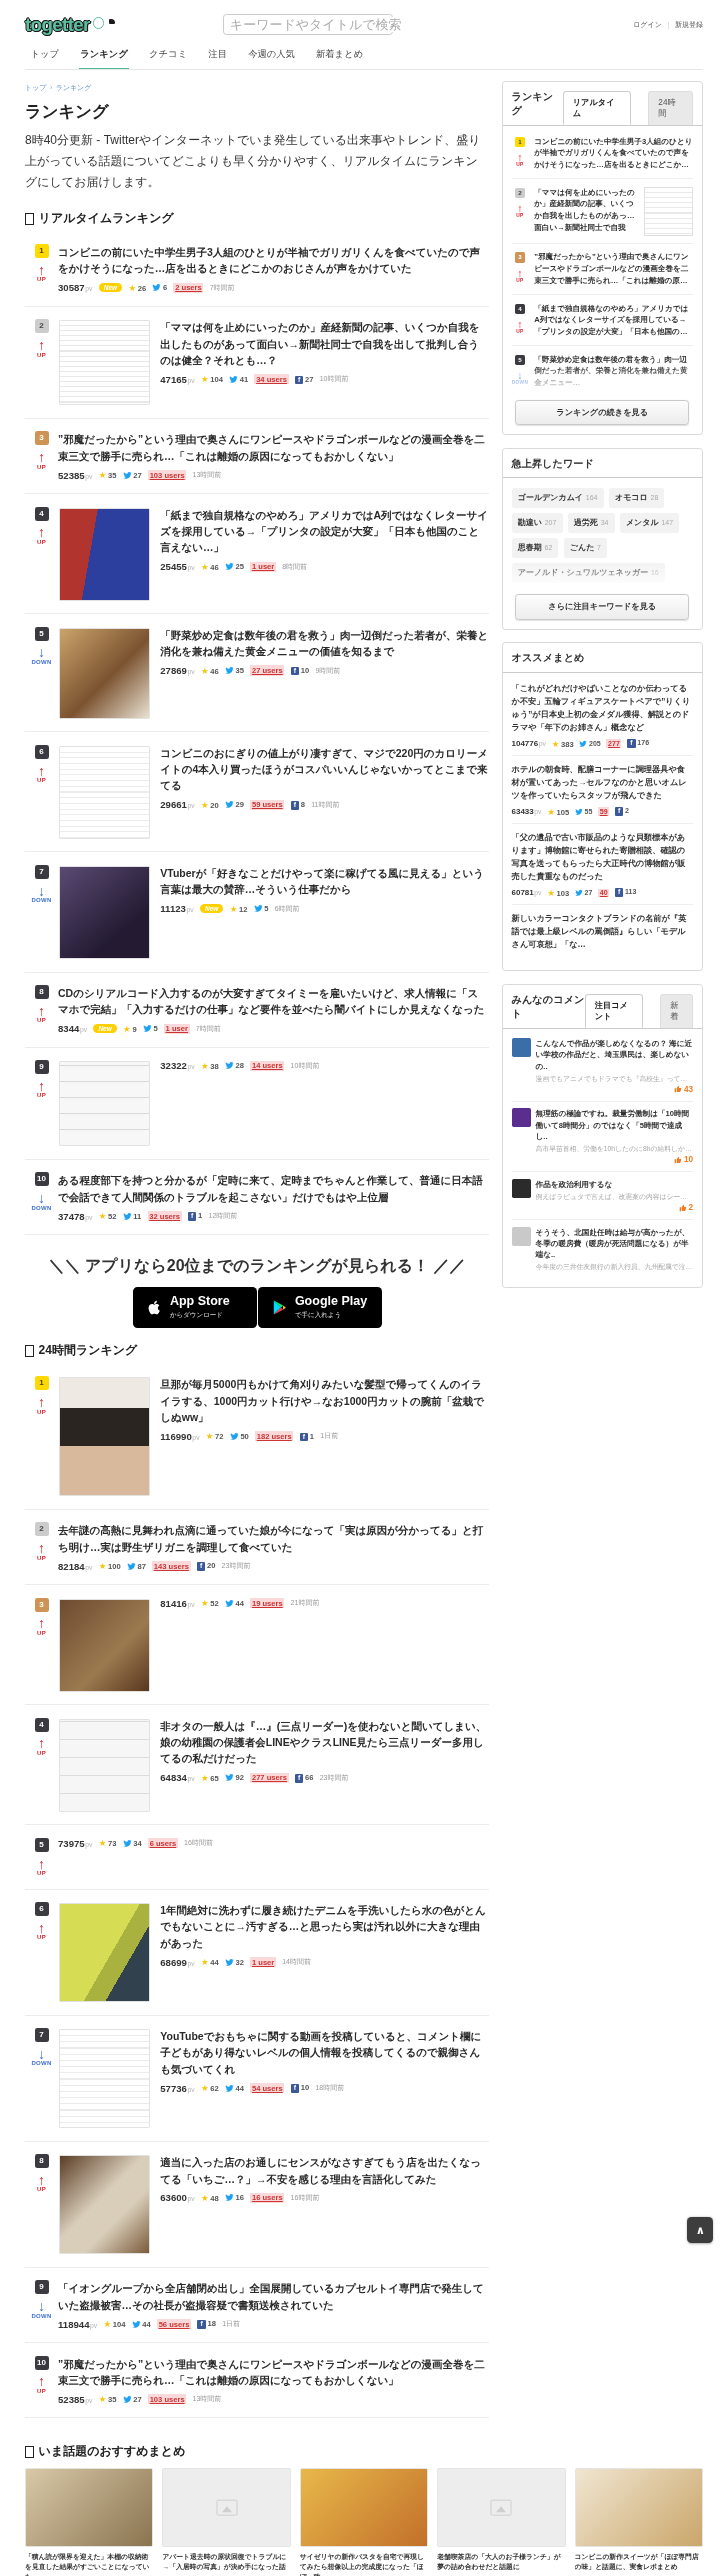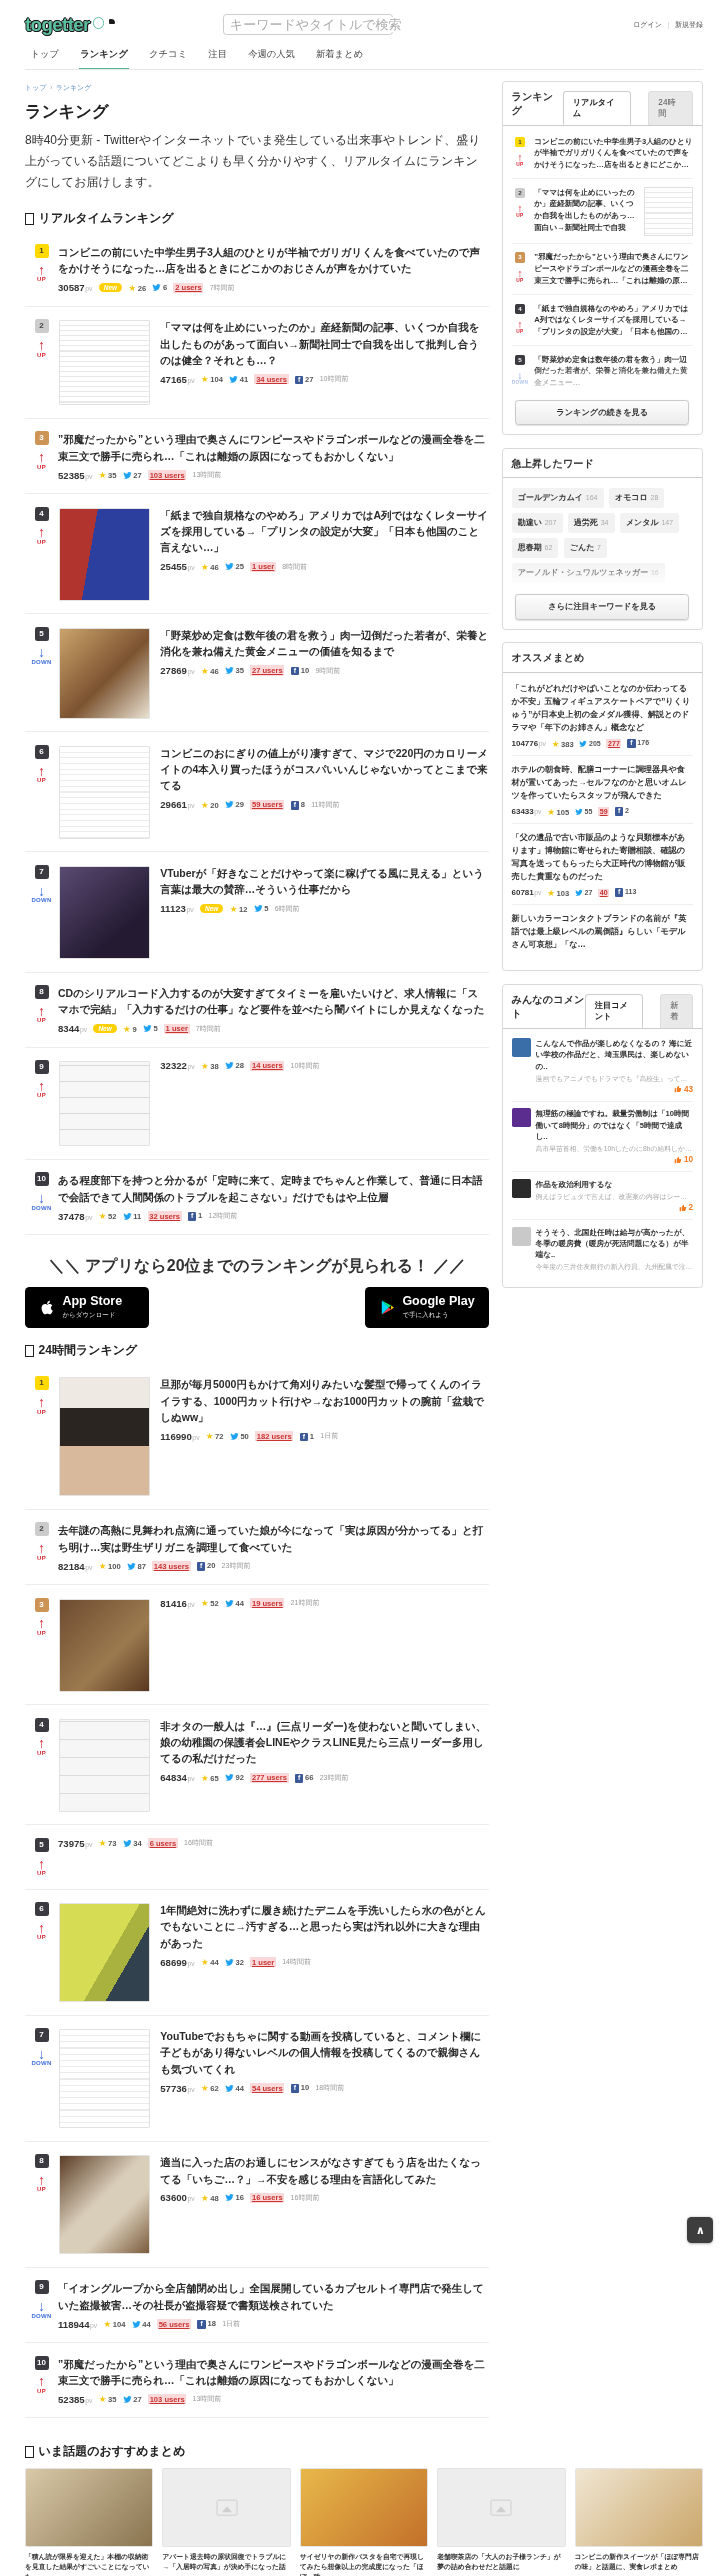--- a/index.html
+++ b/index.html
@@ -57,21 +57,21 @@
   .star b{color:#555;font-size:7.6px;margin-left:1.7px;font-weight:bold}
   .tw{display:inline-flex;align-items:center;gap:1.7px}
   .tw b{color:#555}
   .users{color:#c33;background:#f9d9d9;text-decoration:underline;font-weight:bold;padding:0.6px 1.7px;cursor:pointer}
   .fb i{font-style:normal;background:#3b5998;color:#fff;font-weight:bold;width:8.5px;height:8.5px;display:inline-block;text-align:center;border-radius:1.1px;font-size:6.8px;line-height:8.5px}
   .fb b{color:#555;margin-left:1.7px}
   .time{color:#999;font-size:7px}
   
   .appromo{text-align:center;margin:20.4px 0 5.7px}
   .appromo .slog{font-size:16px;font-weight:bold;margin-bottom:10.2px}
-  .badges{display:flex;justify-content:space-between;gap:1px}
+  .badges{display:flex;justify-content:center;gap:1px}
   .storebadge{display:flex;align-items:center;gap:6.8px;background:#000;color:#fff;border-radius:4.5px;padding:5.7px 13.6px;width:124px;height:41px;cursor:pointer}
   .storebadge .txt{text-align:left}
   .storebadge .big{font-size:12.5px;font-weight:bold;line-height:1.1}
   .storebadge .small{font-size:6.5px;margin-top:2.3px;color:#eee}
   
   .scard{border:0.6px solid #d9d9d9;border-radius:3.4px;padding:8px 9px;margin-bottom:12.5px;background:#fff}
   .scard-h{display:flex;align-items:flex-end;justify-content:space-between;border-bottom:0.6px solid #ccc;margin:-8px -9px 2.3px;padding:8px 9px 0}
   .scard-title{font-size:10.2px;font-weight:bold;padding-bottom:6.8px}
   .stabs{display:flex;gap:17px}
   .stab{font-size:8.2px;padding:5.1px 9px;border-radius:3.4px 3.4px 0 0;background:#e9e9e9;color:#555;border:0.6px solid #ddd;border-bottom:none;cursor:pointer}

